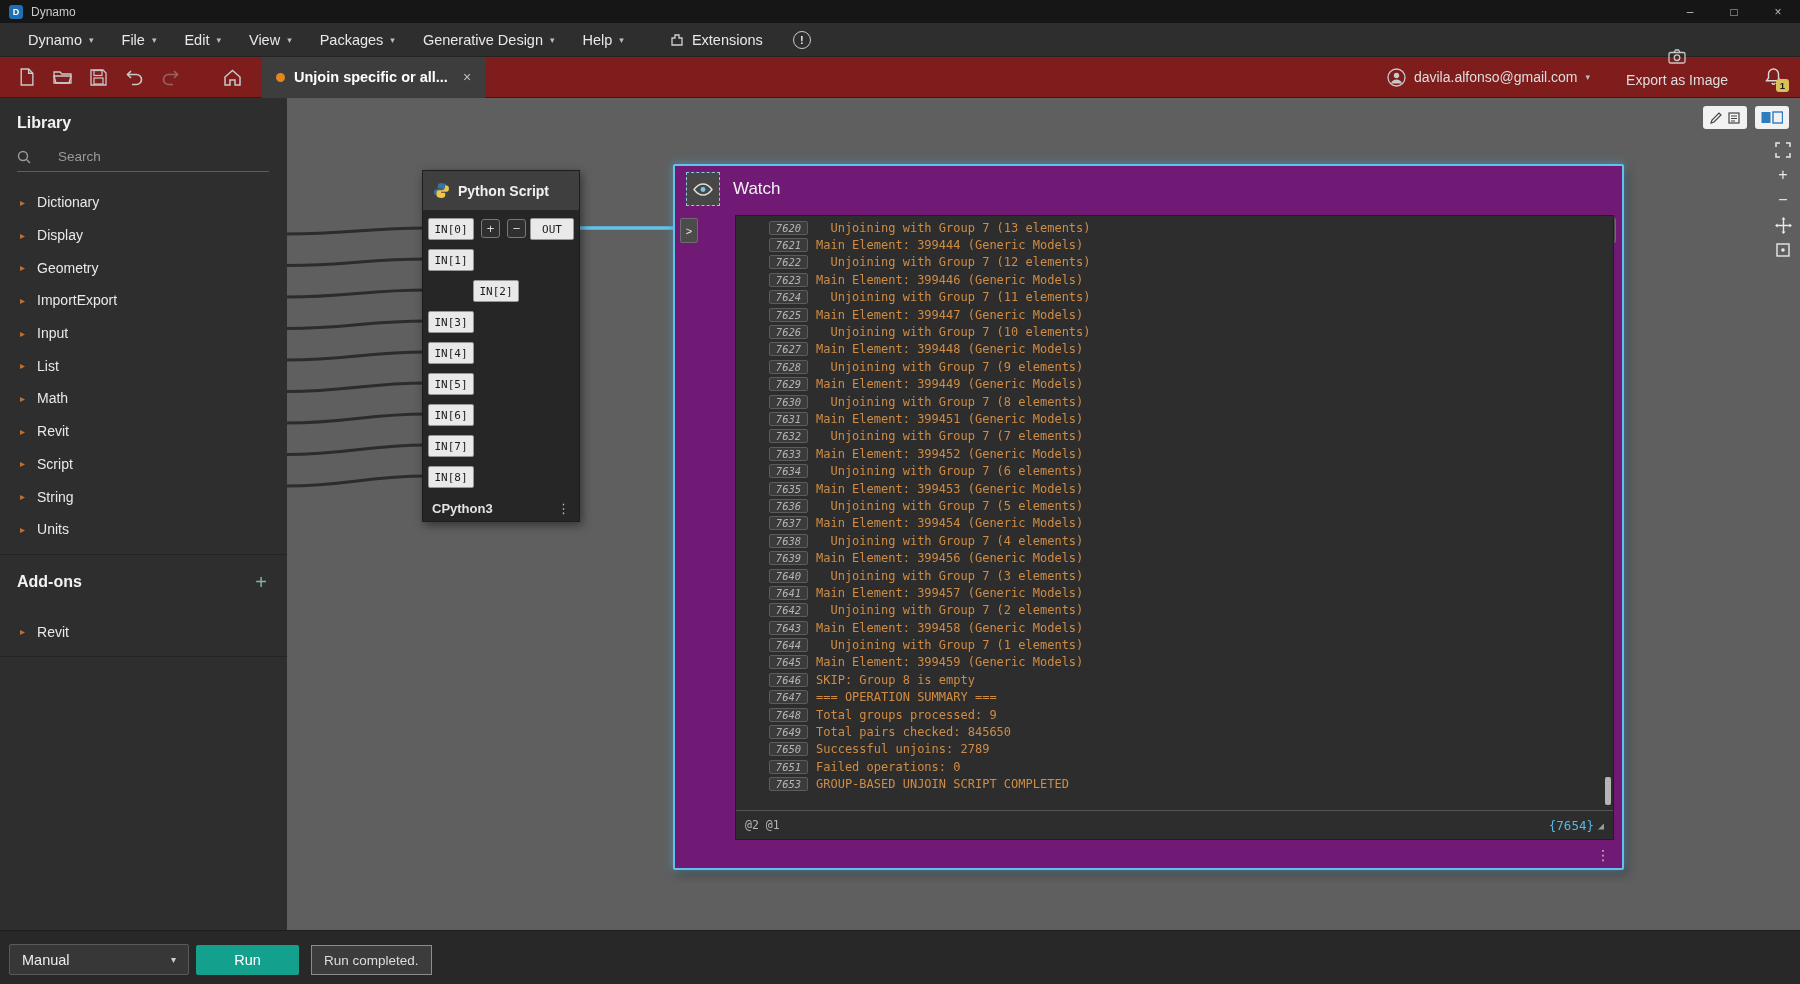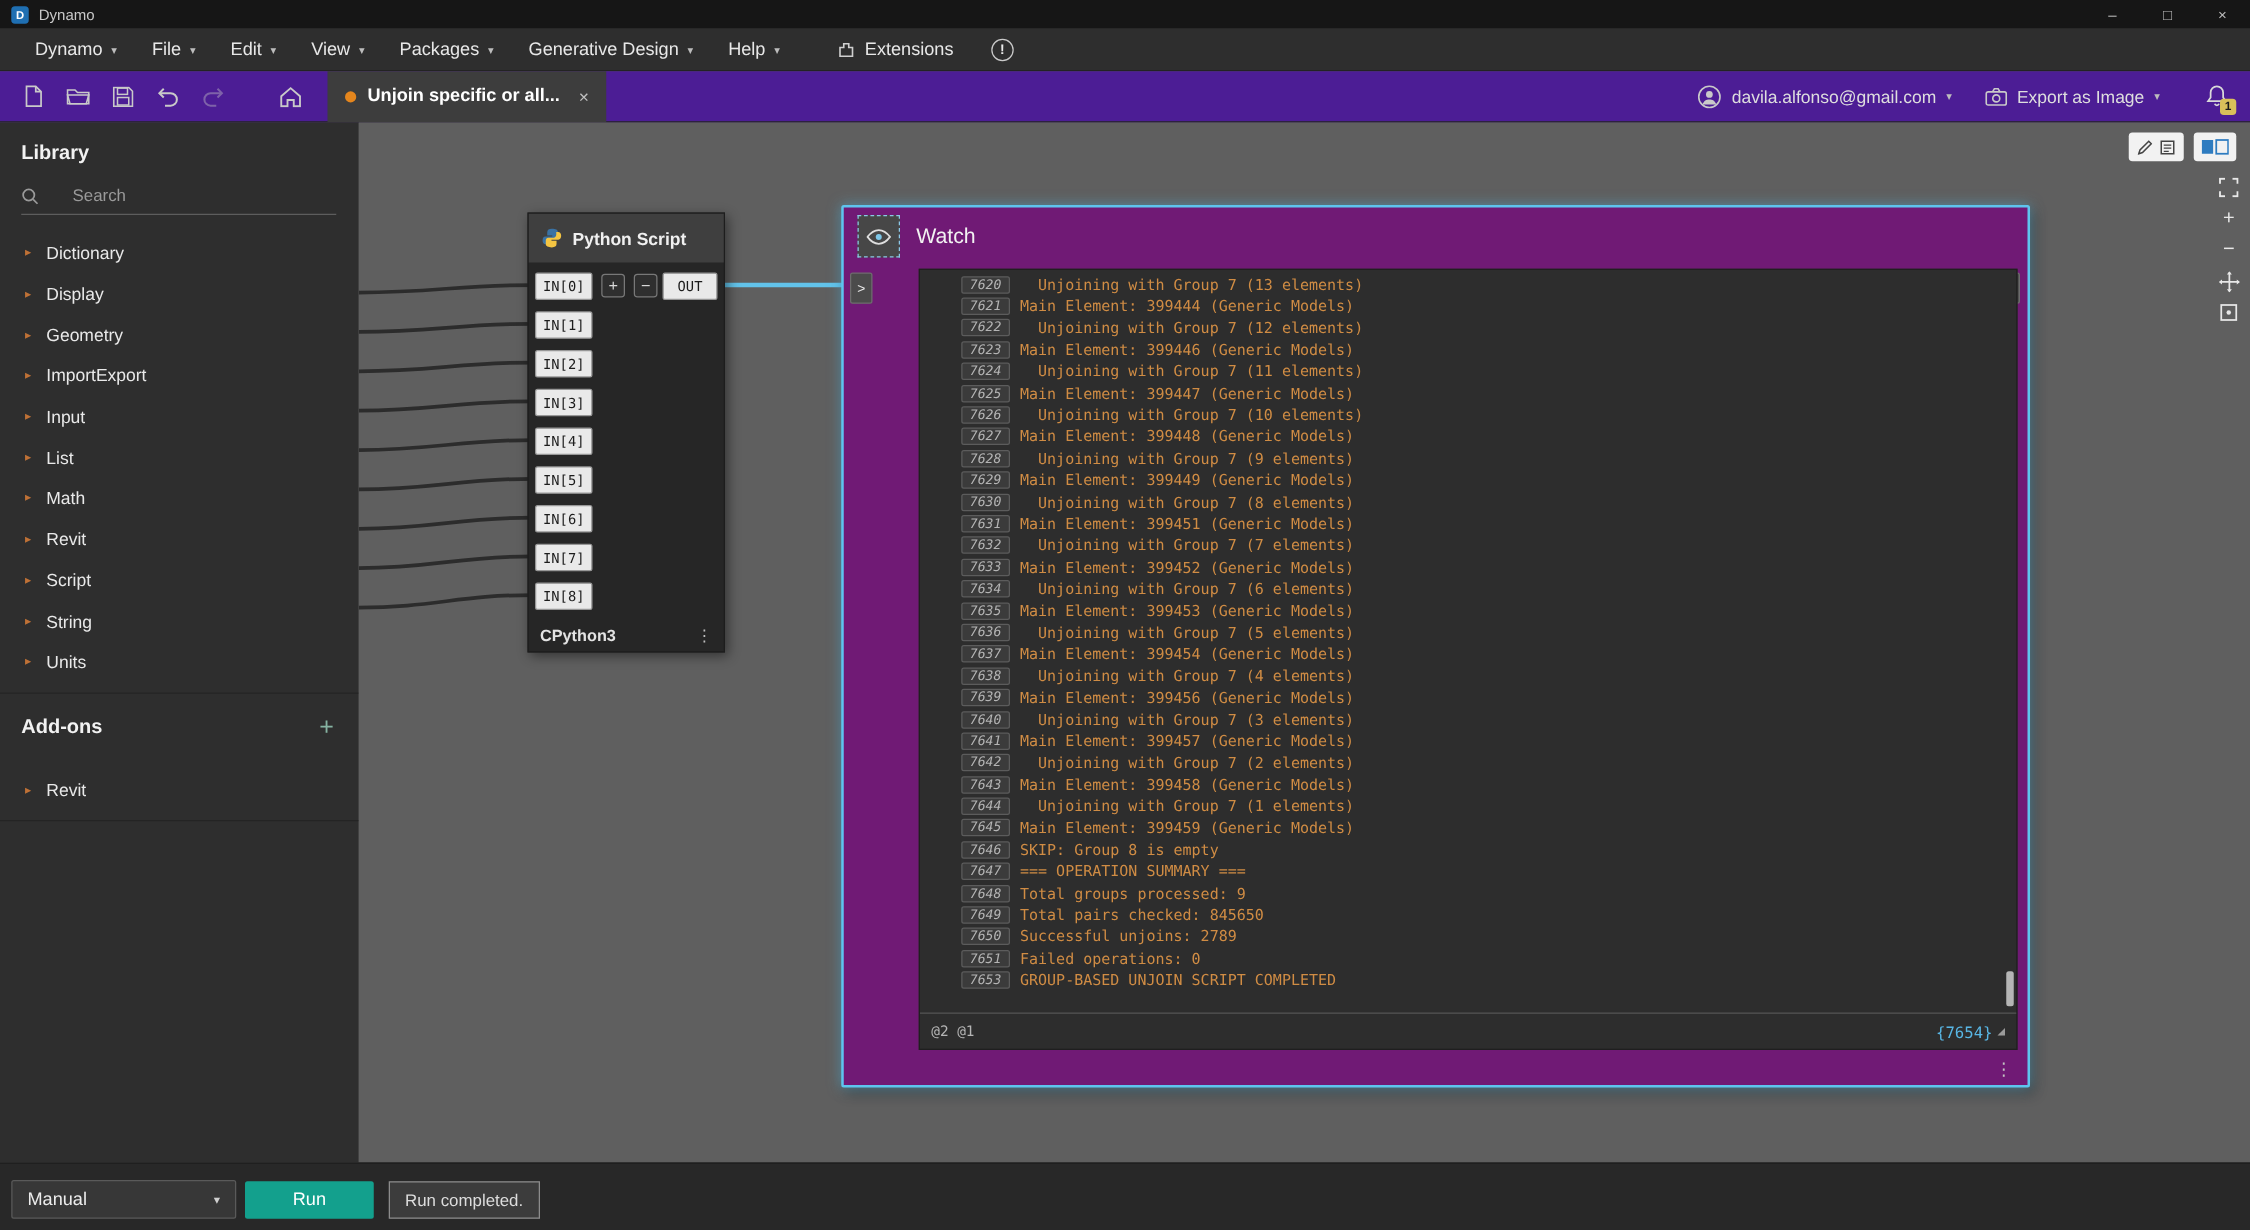--- a/index.html
+++ b/index.html
@@ -21,33 +21,33 @@
              border-bottom:1px solid #232323; display:flex; align-items:center; padding-left:14px; }
   .menu-item { display:flex; align-items:center; gap:7px; padding:0 14px; height:100%;
                color:#e8e8e8; font-size:14.5px; cursor:default; }
   .caret { font-size:9px; color:#bdbdbd; }
   .menu-ext { margin-left:18px; gap:8px; }
   .info-circle { width:18px; height:18px; border:1.5px solid #c9c9c9; border-radius:50%;
                  color:#e8e8e8; font-size:11px; font-weight:bold; display:flex; align-items:center;
                  justify-content:center; margin-left:16px; }
 
   
-  .toolbar { position:absolute; left:0; top:57px; width:100%; height:41px; background:#4c1d95;
+  .toolbar { position:absolute; left:0; top:57px; width:100%; height:41px; background:#7f1d1d;
              border-bottom:1px solid #232323; display:flex; align-items:center; }
   .tool-btn { width:36px; height:34px; display:flex; align-items:center; justify-content:center; }
   .tool-btn.first { margin-left:8px; }
   .tool-btn.dim svg { opacity:.4; }
   .tool-gap { width:26px; }
   .tab { height:41px; display:flex; align-items:center; gap:9px; background:#3d3d3d;
          padding:0 14px; margin-left:12px; color:#ffffff; font-size:14.5px; font-weight:bold; }
   .tab-dot { width:9px; height:9px; border-radius:50%; background:#e5861d; }
   .tab-close { color:#c0c0c0; font-size:14px; font-weight:normal; margin-left:6px; }
   .tb-right { margin-left:auto; display:flex; align-items:center; gap:10px; margin-right:14px; }
   .account { display:flex; align-items:center; gap:8px; color:#dedede; font-size:14px; }
-  .export { display:flex; align-items:center; gap:8px; color:#dedede; font-size:14px; margin-left:16px; }
+  .export { display:flex; align-items:center; gap:8px; color:#dedede; font-size:14px; margin-left:26px;flex-direction:column; }
   .bell-wrap { position:relative; margin-left:22px; width:26px; height:26px;
                display:flex; align-items:center; justify-content:center; }
   .badge { position:absolute; right:-3px; bottom:-2px; min-width:13px; height:13px; padding:0 2px;
            background:#d9c05a; color:#1c1c1c; font-size:9.5px; font-weight:bold; border-radius:3px;
            display:flex; align-items:center; justify-content:center; }
 
   
   .sidebar { position:absolute; left:0; top:98px; width:287px; height:832px; background:#2e2e2e;
              color:#e6e6e6; }
   .lib-title { font-size:16px; font-weight:bold; color:#f2f2f2; padding:16px 0 0 17px; }
@@ -374,21 +374,21 @@
             </svg>
         </span>
         <span>Python Script</span>
       </div>
       <div class="pyports" id="py-ports">
         <div class="pyadd plus">+</div>
         <div class="pyadd minus">−</div>
         <div class="pyport pyout">OUT</div>
       <div class="pyport" style="top: 8px;">IN[0]</div>
           <div class="pyport" style="top: 39px;">IN[1]</div>
-          <div class="pyport" style="top: 70px;">IN[2]</div>
+          <div class="pyport" style="top: 70px; margin-left: 45px;">IN[2]</div>
           <div class="pyport" style="top: 101px;">IN[3]</div>
           <div class="pyport" style="top: 132px;">IN[4]</div>
           <div class="pyport" style="top: 163px;">IN[5]</div>
           <div class="pyport" style="top: 194px;">IN[6]</div>
           <div class="pyport" style="top: 225px;">IN[7]</div>
           <div class="pyport" style="top: 256px;">IN[8]</div>
         </div>
       <div class="pyfooter">
         <span class="pyengine">CPython3</span>
         <span class="pydots">⋮</span>

